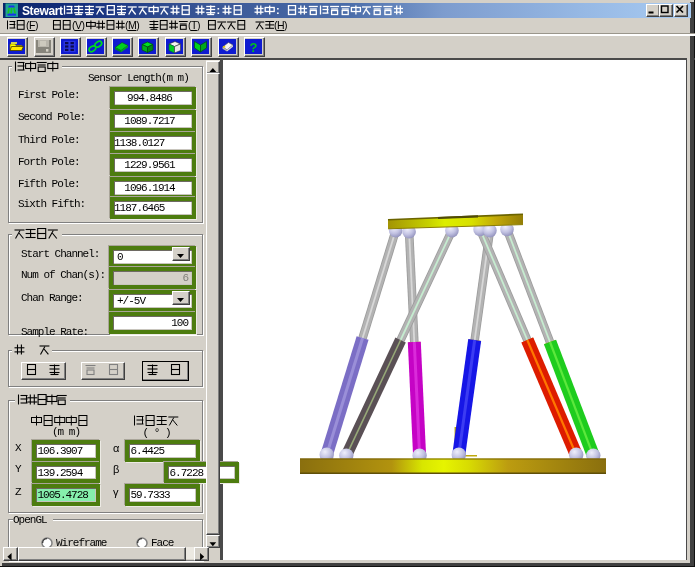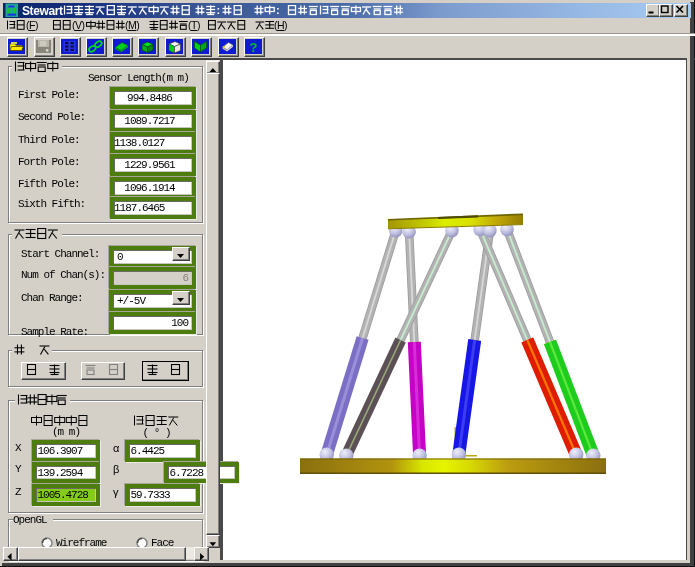--- a/index.html
+++ b/index.html
@@ -625,21 +625,21 @@
   </div>
 <div class="lab" style="left:15px;top:463px">Y</div>
 <div class="edit" style="left:31.5px;top:461.5px;width:60.5px;height:13.5px;background:#fff;">
     <div class="lab" style="color:#000;left:2px;right:2px;top:1.0px;text-align:left">139.2594</div>
   </div>
 <div class="lab" style="left:113px;top:463px;font-family:'Liberation Sans';font-size:11px;letter-spacing:0">β</div>
 <div class="edit" style="left:124.5px;top:461.5px;width:67.5px;height:13.5px;background:#fff;margin-left:39px;">
     <div class="lab" style="color:#000;left:2px;right:2px;top:1.0px;text-align:left">6.7228</div>
   </div>
 <div class="lab" style="left:15px;top:486px">Z</div>
-<div class="edit" style="left:31.5px;top:484px;width:60.5px;height:13.5px;background:#84cc16;">
+<div class="edit" style="left:31.5px;top:484px;width:60.5px;height:13.5px;background:#86efac;">
     <div class="lab" style="color:#000;left:2px;right:2px;top:1.0px;text-align:left">1005.4728</div>
   </div>
 <div class="lab" style="left:113px;top:486px;font-family:'Liberation Sans';font-size:11px;letter-spacing:0">γ</div>
 <div class="edit" style="left:124.5px;top:484px;width:67.5px;height:13.5px;background:#fff;">
     <div class="lab" style="color:#000;left:2px;right:2px;top:1.0px;text-align:left">59.7333</div>
   </div>
 <div class="group" style="left:8px;top:519px;width:193px;height:40px"></div>
 <div class="lab" style="left:13px;top:514px">OpenGL</div>
 <div class="abs" style="left:13px;top:514px;width:40px;height:11px;background:#d4d0c8"></div>
 <div class="lab" style="left:13px;top:514px">OpenGL</div>

